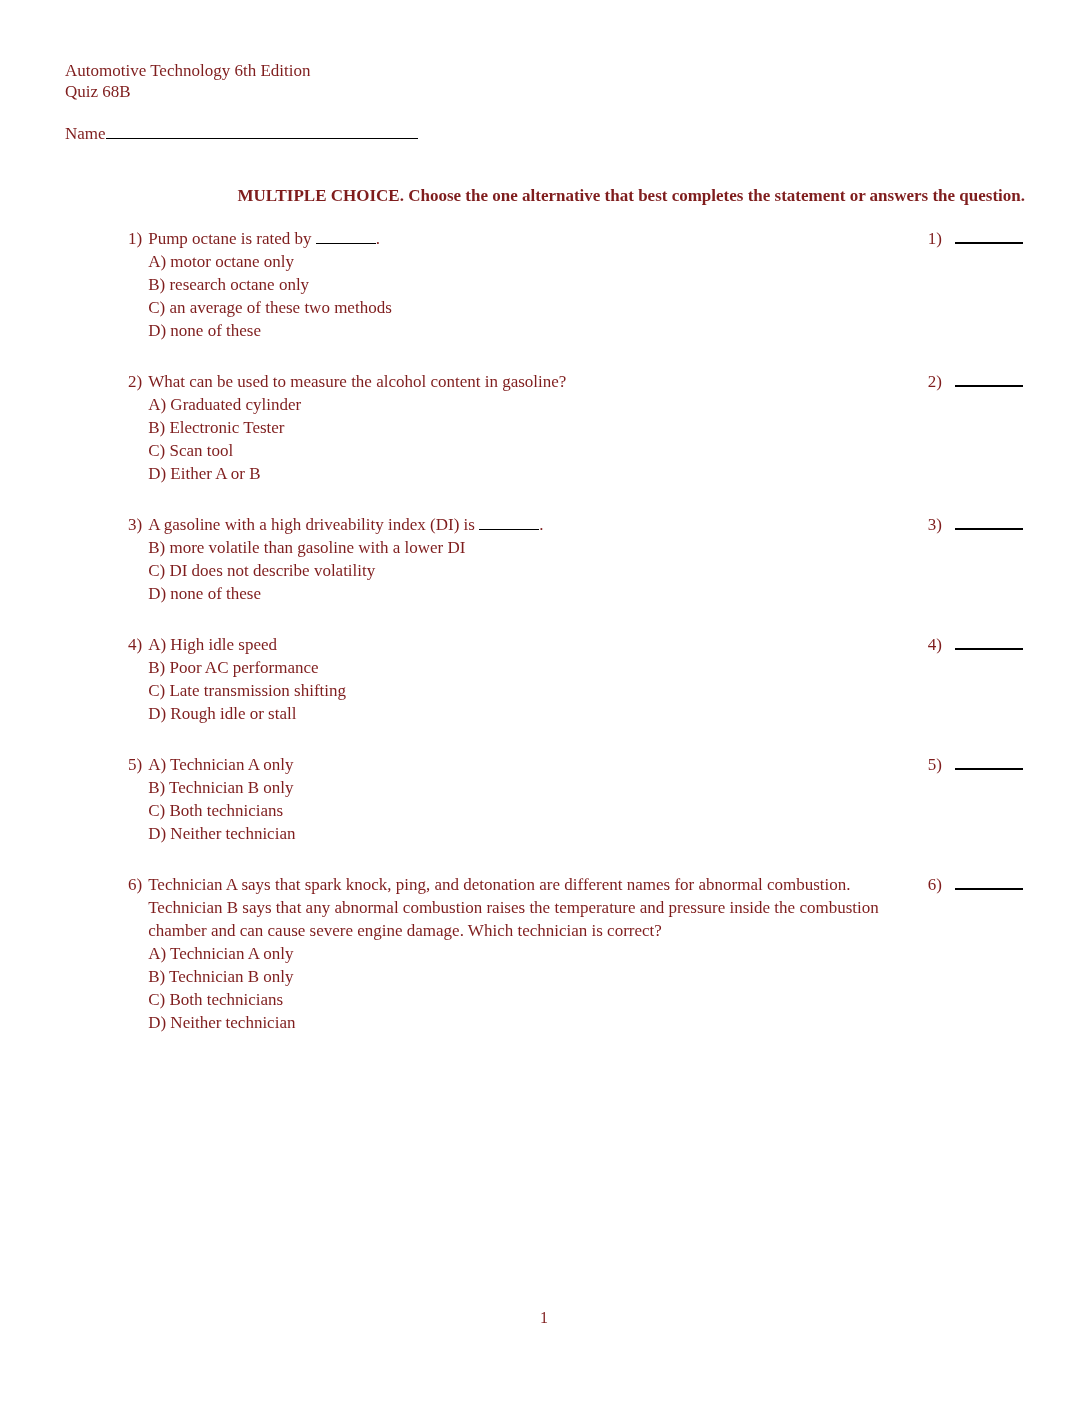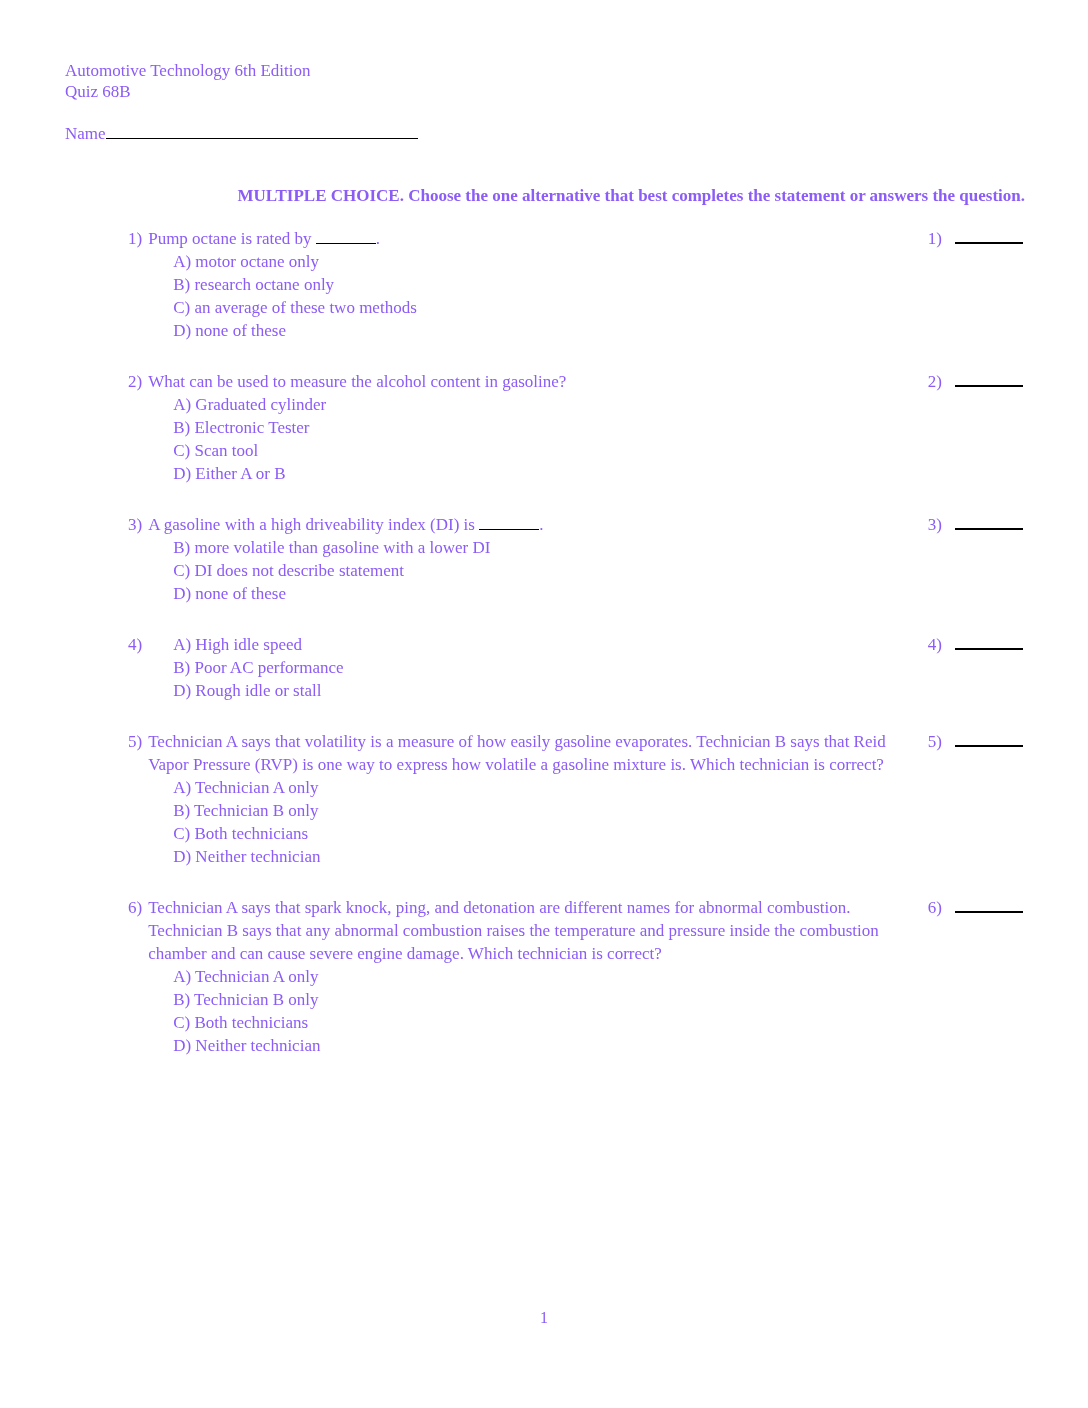--- a/index.html
+++ b/index.html
@@ -1,21 +1,21 @@
 <!DOCTYPE html>
 <html><head>
 <meta charset="utf-8">
 <style>
   html, body { margin: 0; padding: 0; background: #ffffff; }
   .page {
     position: relative;
     width: 1088px;
     height: 1408px;
     background: #ffffff;
-    color: #8b5cf6;
+    color: #7f1d1d;
     font-family: "Liberation Serif", "DejaVu Serif", serif;
     font-size: 17px;
     line-height: 23px;
     overflow: hidden;
   }
   .doc-header { position: absolute; left: 65px; top: 60px; }
   .doc-header div { line-height: 21px; }
 
   .name-row { position: absolute; left: 65px; top: 122px; }
   .name-underline {
@@ -34,21 +34,21 @@
     font-weight: bold;
     text-align: right;
   }
 
   .questions { position: absolute; left: 128px; top: 227px; width: 895px; }
   .question { position: relative; margin-bottom: 28px; }
   .q-row { display: flex; }
   .q-num { flex: 0 0 auto; min-width: 14px; margin-right: 6px; text-align: right; }
   .q-content { flex: 0 1 auto; max-width: 750px; }
   .q-text { max-width: 745px; }
-  .q-option { margin-left: 25px; }
+  .q-option { }
 
   .inline-blank {
     display: inline-block;
     width: 60px;
     height: 14px;
     border-bottom: 1.3px solid #000;
     vertical-align: baseline;
   }
 
   .q-answer {
@@ -126,50 +126,50 @@
         <span class="answer-line"></span>
       </div>
     </div>
 
     <div class="question">
       <div class="q-row">
         <span class="q-num">3)</span>
         <div class="q-content">
           <div class="q-text"><span>A gasoline with a high driveability index (DI) is</span> <span class="inline-blank"></span><span>.</span></div>
           <div class="q-option">B) more volatile than gasoline with a lower DI</div>
-          <div class="q-option">C) DI does not describe statement</div>
+          <div class="q-option">C) DI does not describe volatility</div>
           <div class="q-option">D) none of these</div>
         </div>
       </div>
       <div class="q-answer">
         <span class="a-num">3)</span>
         <span class="answer-line"></span>
       </div>
     </div>
 
     <div class="question">
       <div class="q-row">
         <span class="q-num">4)</span>
         <div class="q-content">
           <div class="q-option">A) High idle speed</div>
           <div class="q-option">B) Poor AC performance</div>
+          <div class="q-option">C) Late transmission shifting</div>
           <div class="q-option">D) Rough idle or stall</div>
         </div>
       </div>
       <div class="q-answer">
         <span class="a-num">4)</span>
         <span class="answer-line"></span>
       </div>
     </div>
 
     <div class="question">
       <div class="q-row">
         <span class="q-num">5)</span>
         <div class="q-content">
-          <div class="q-text">Technician A says that volatility is a measure of how easily gasoline evaporates. Technician B says that Reid Vapor Pressure (RVP) is one way to express how volatile a gasoline mixture is. Which technician is correct?</div>
           <div class="q-option">A) Technician A only</div>
           <div class="q-option">B) Technician B only</div>
           <div class="q-option">C) Both technicians</div>
           <div class="q-option">D) Neither technician</div>
         </div>
       </div>
       <div class="q-answer">
         <span class="a-num">5)</span>
         <span class="answer-line"></span>
       </div>

